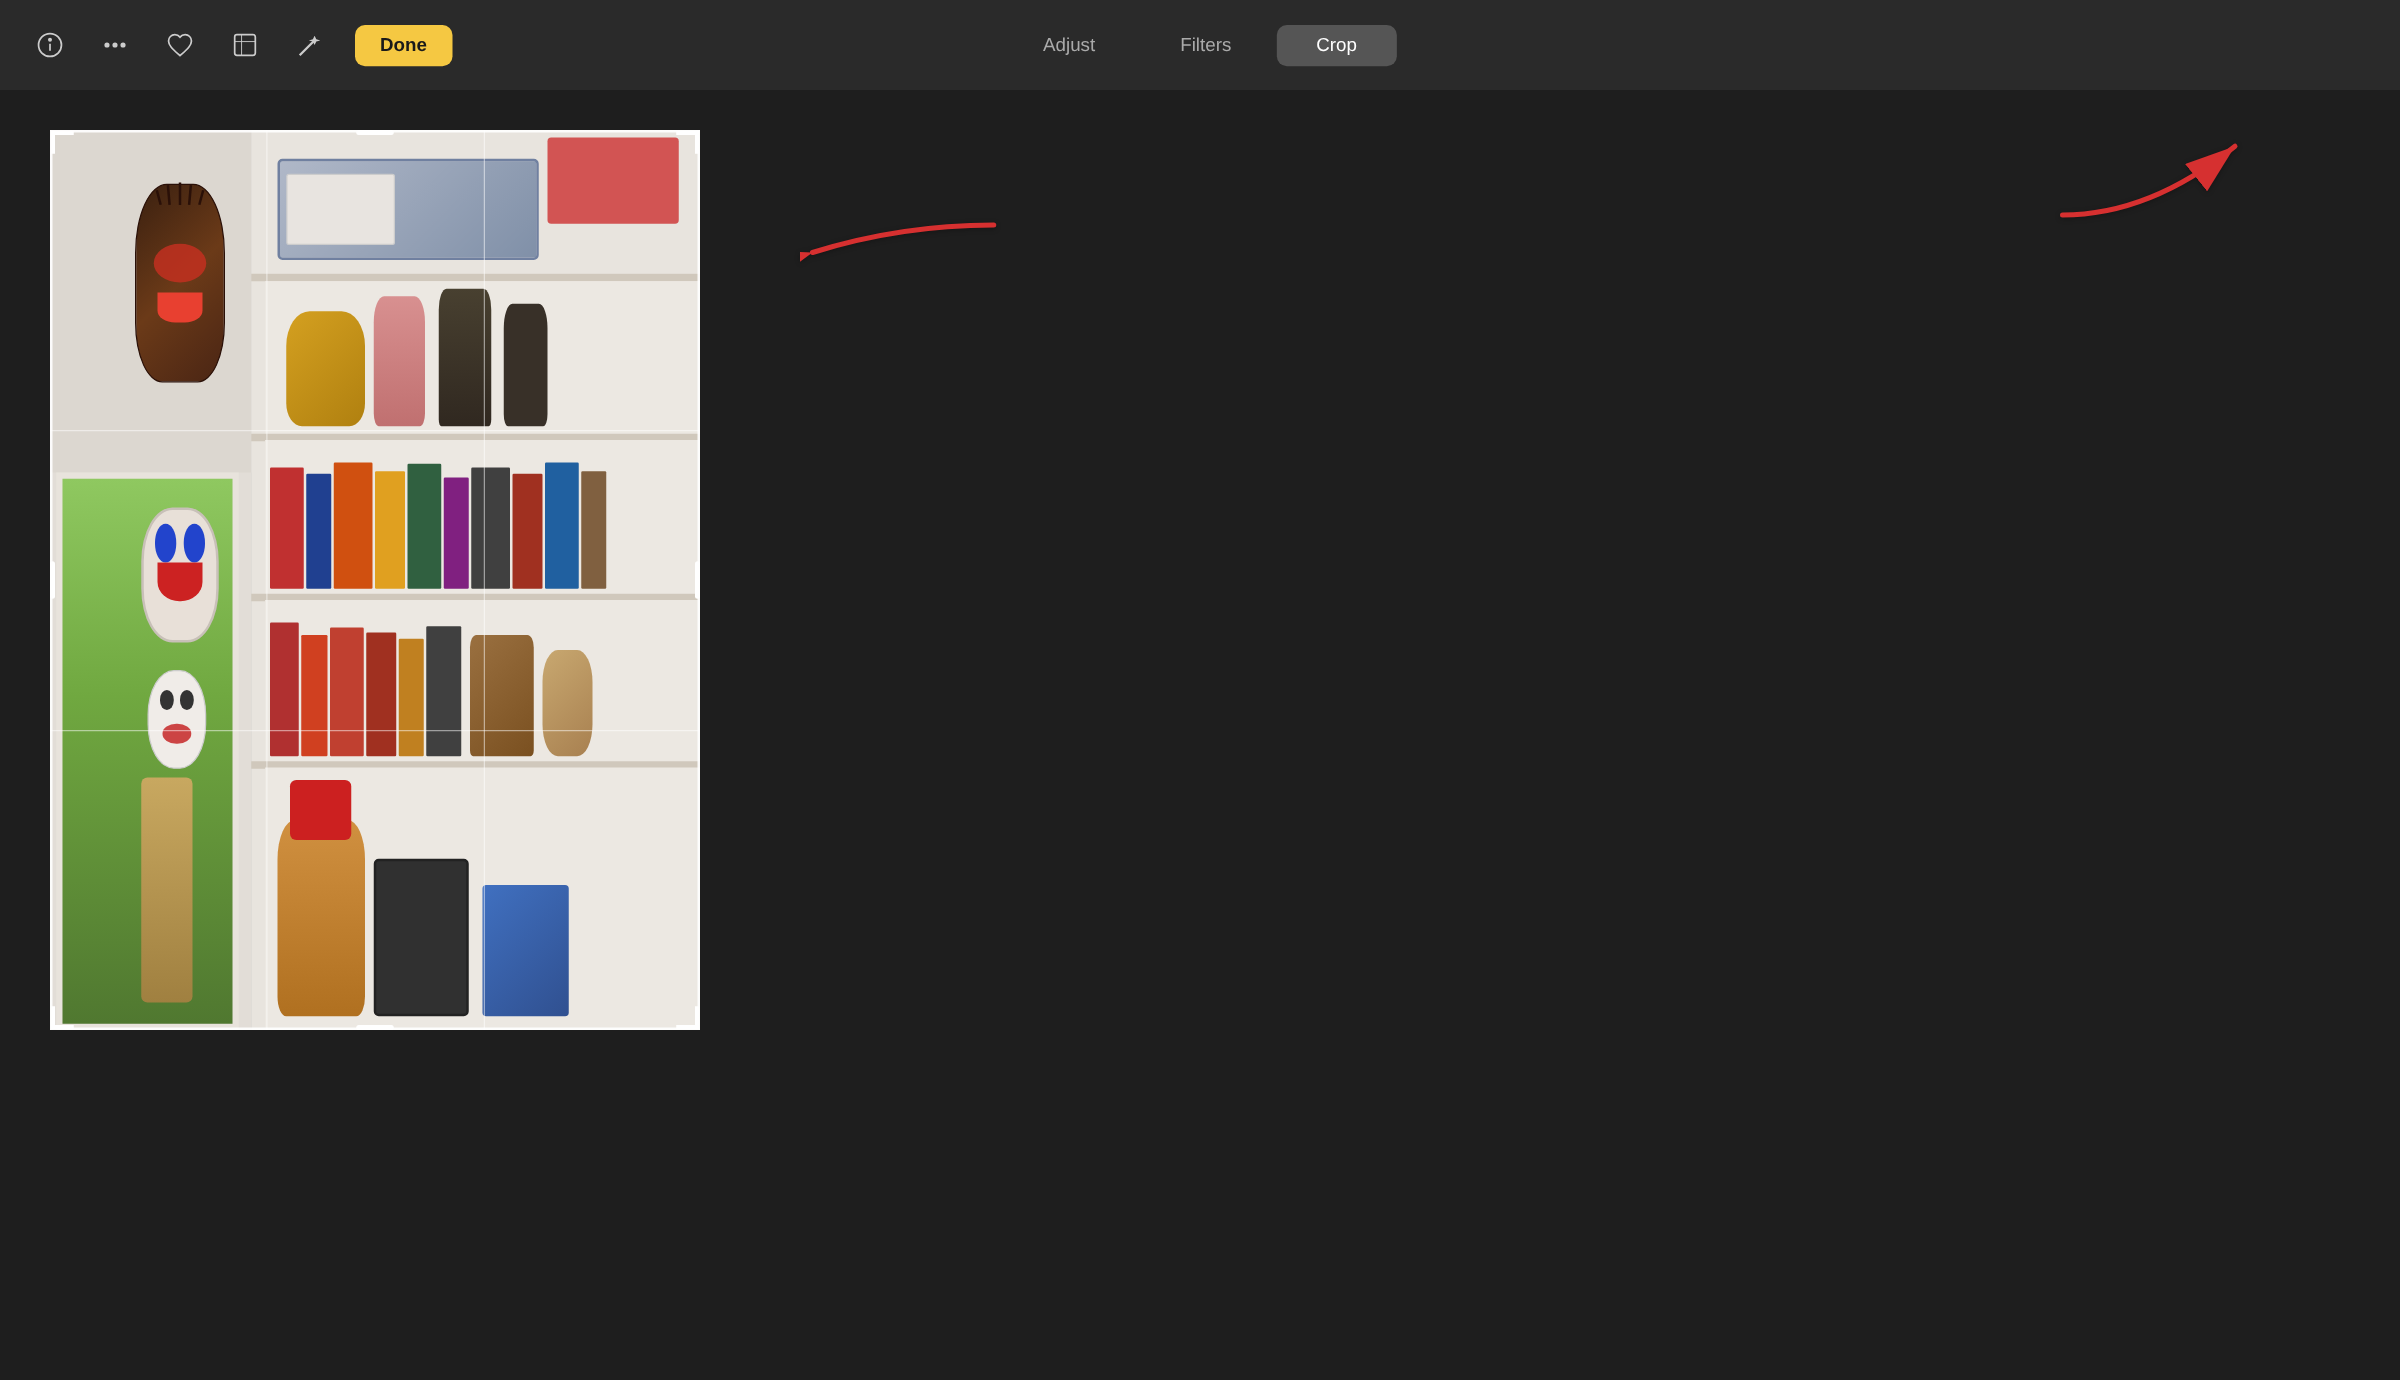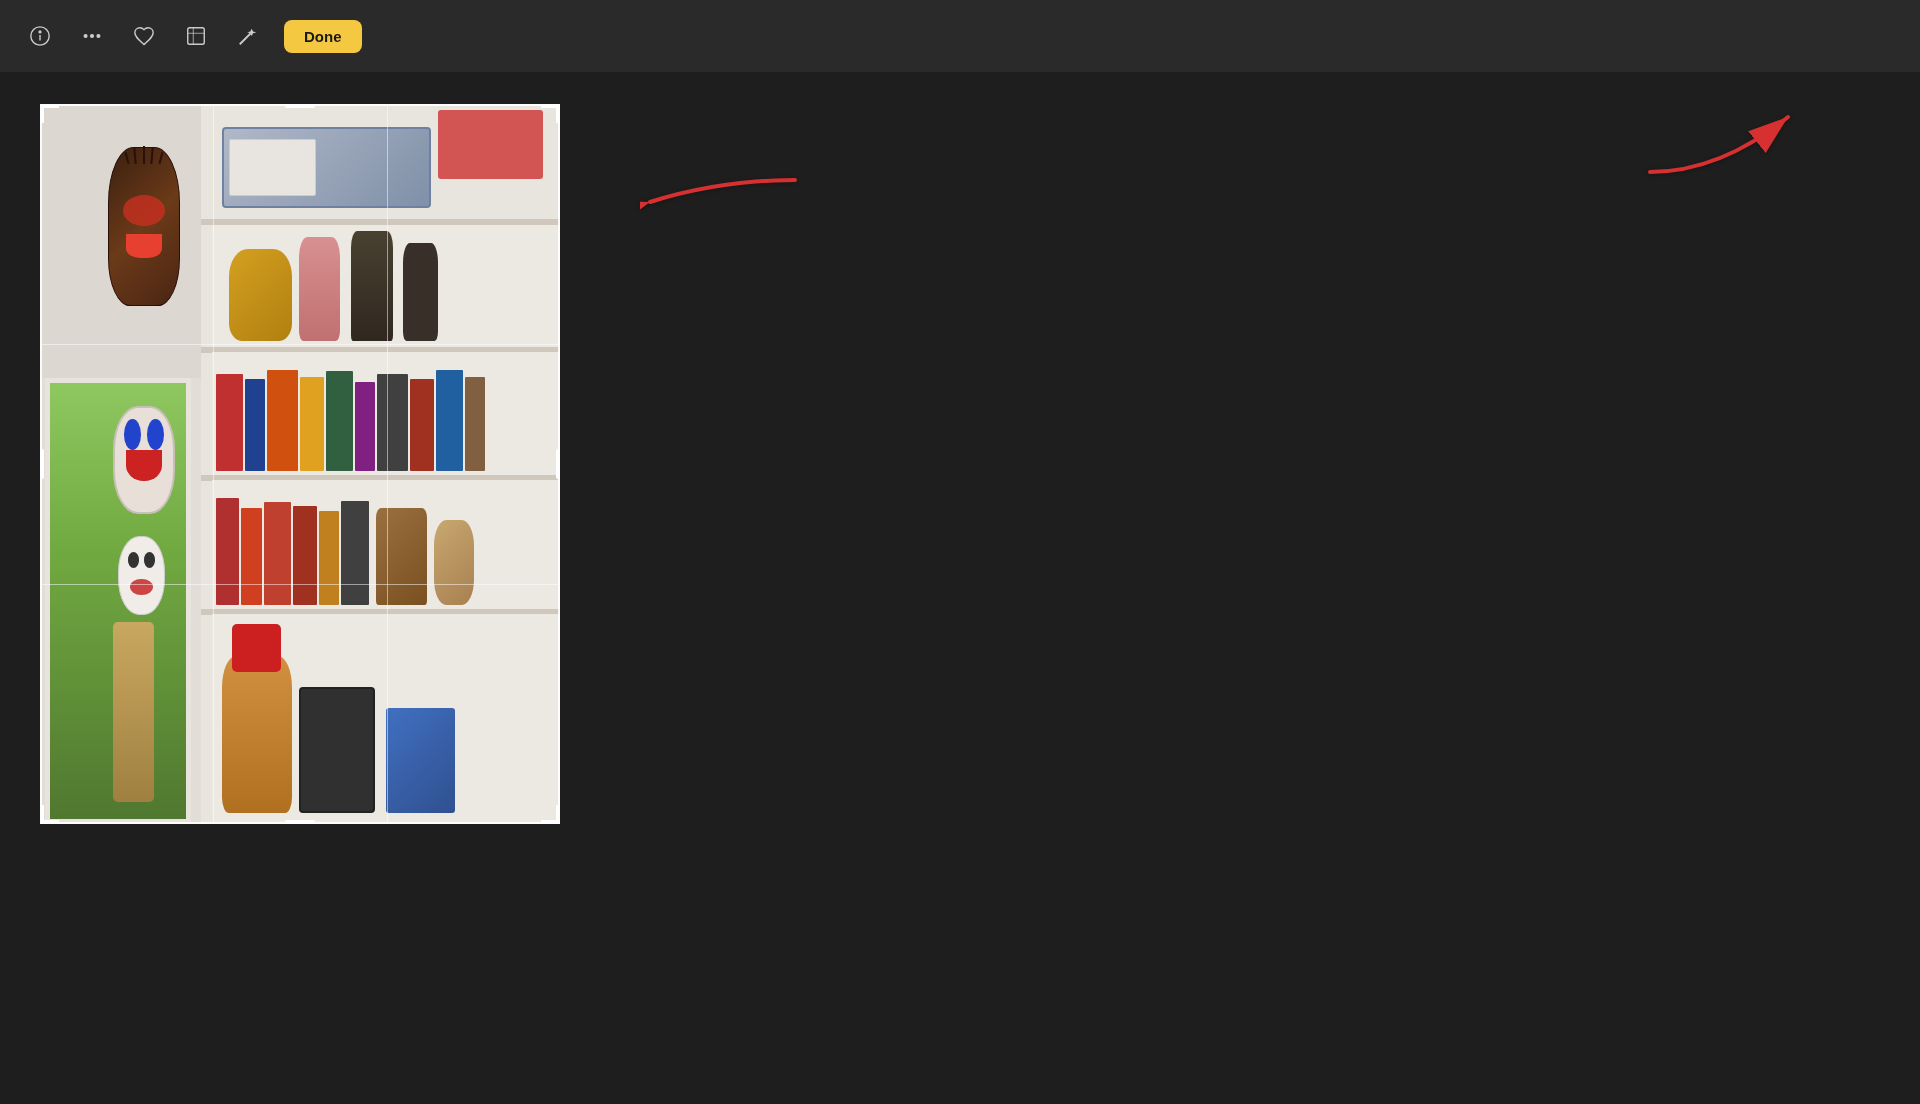--- a/index.html
+++ b/index.html
@@ -231,20 +231,25 @@
       fill: none;
       stroke: #cccccc;
       stroke-width: 1.5;
     }
   </style>
 </head>
 <body>
 
 <div class="toolbar">
 
+  <div class="toolbar-center">
+    <button class="tab-button">Adjust</button>
+    <button class="tab-button">Filters</button>
+    <button class="tab-button active">Crop</button>
+  </div>
 
   <div class="toolbar-right">
     <div class="toolbar-icon">
       <svg class="icon-svg" viewBox="0 0 24 24">
         <circle cx="12" cy="12" r="10" stroke="#cccccc" stroke-width="1.5" fill="none"></circle>
         <line x1="12" y1="11" x2="12" y2="17" stroke="#cccccc" stroke-width="1.5"></line>
         <circle cx="12" cy="7.5" r="1" fill="#cccccc"></circle>
       </svg>
     </div>
     <div class="toolbar-icon">

